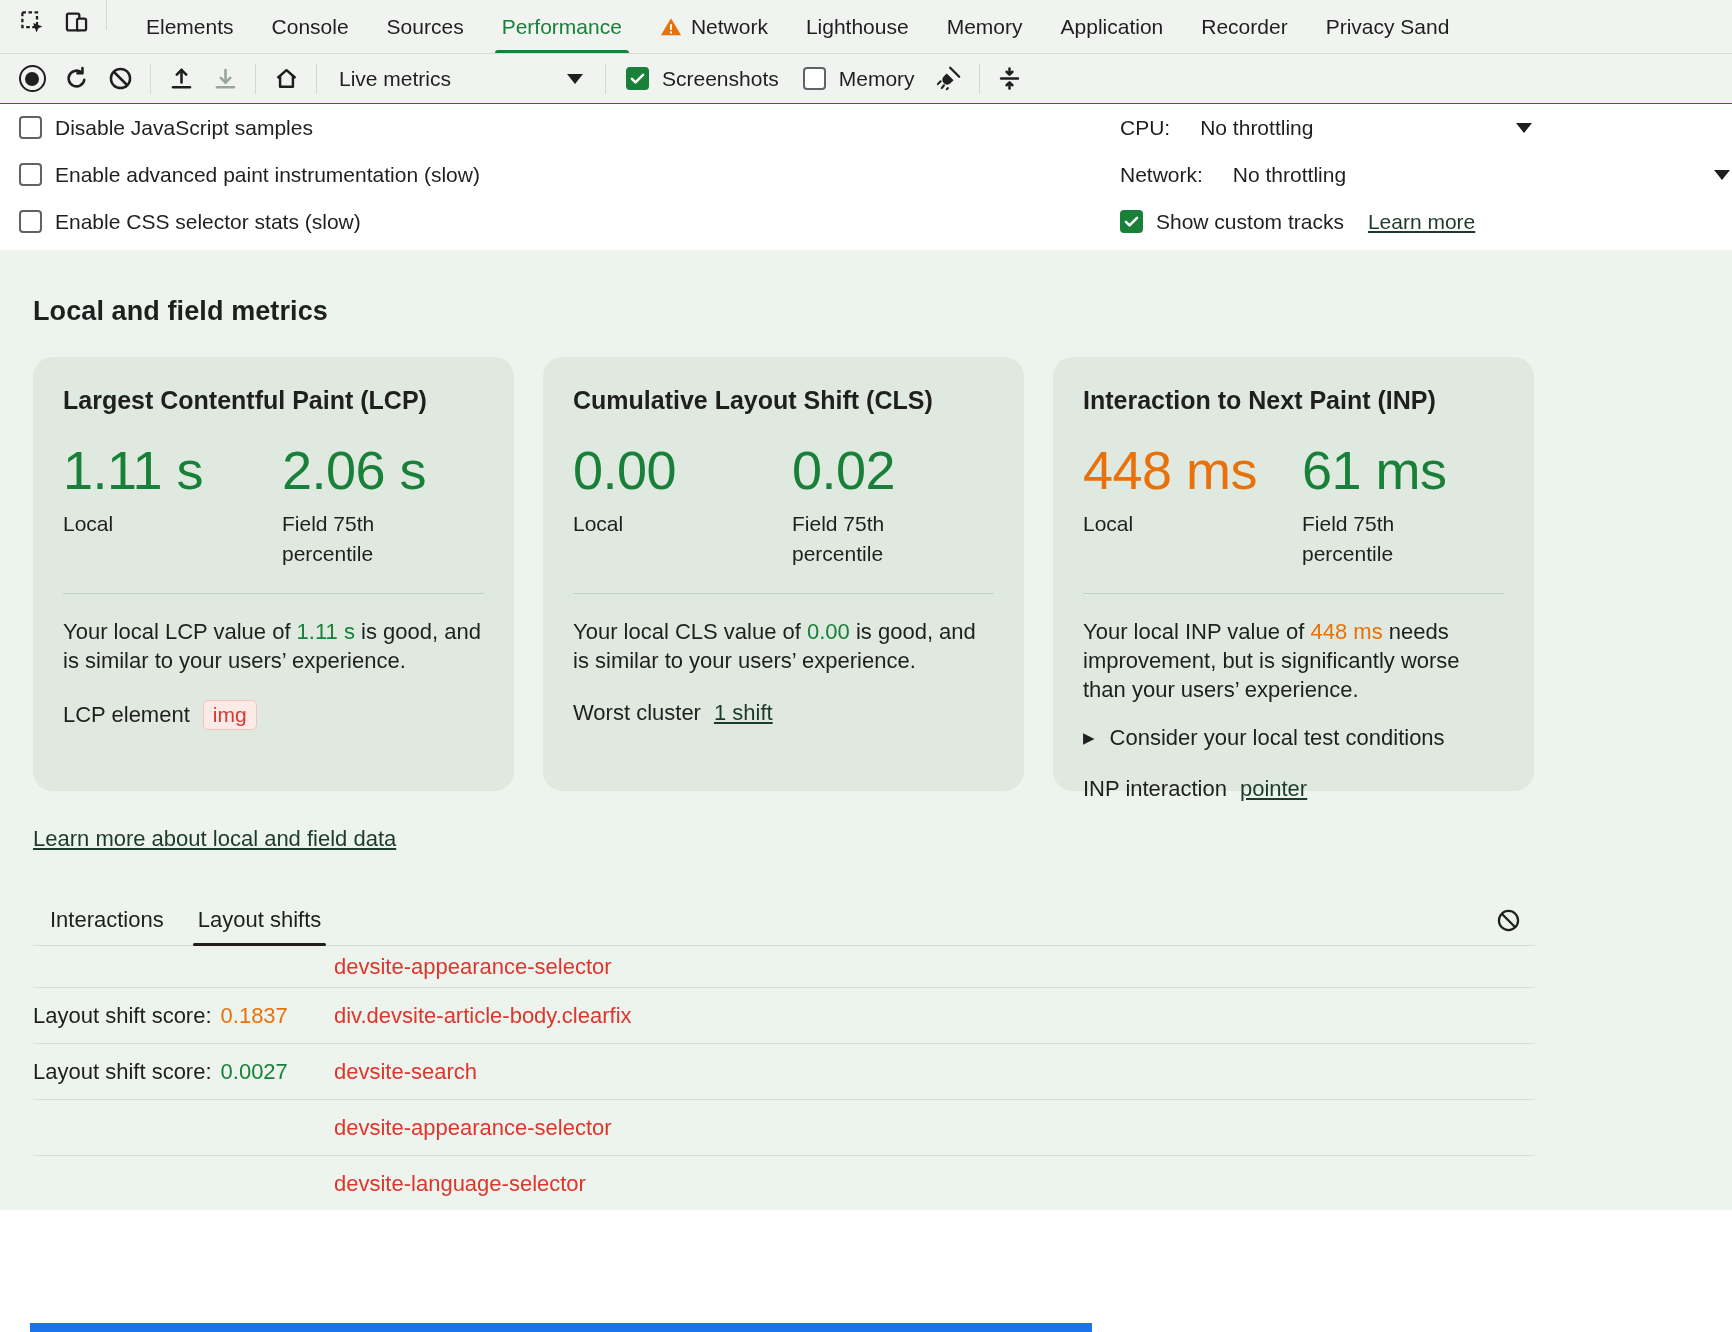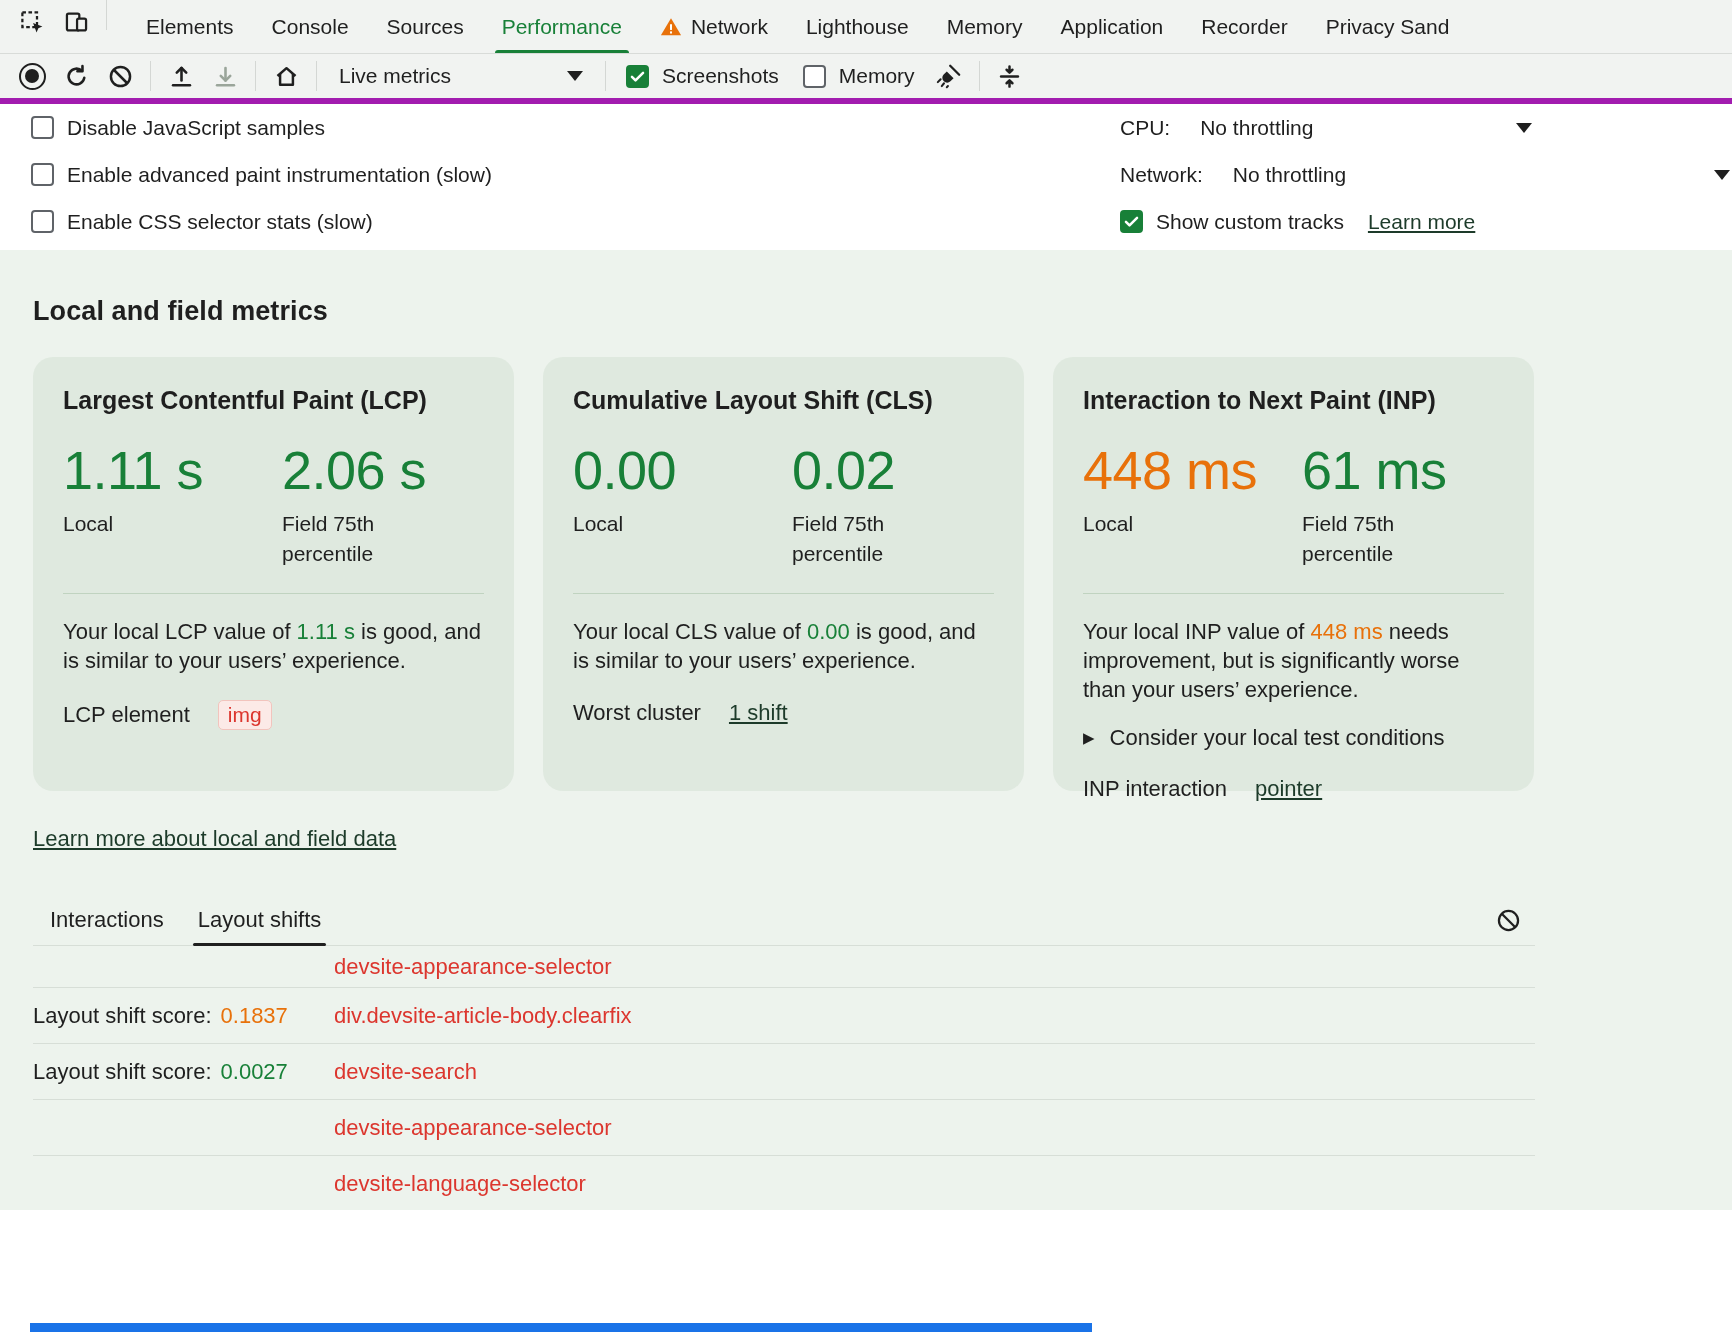--- a/index.html
+++ b/index.html
@@ -17,35 +17,35 @@
   .icon-btn{width:44px;height:44px;display:flex;align-items:center;justify-content:center;border-radius:8px;flex:none;color:#1f1f1f}
   .ic{width:27px;height:27px;display:block}
   .vdiv{width:1px;height:30px;background:#d4d7d4;margin:0 8px;flex:none}
   .tabs{display:flex;height:100%;margin-left:12px}
   .tab{display:flex;align-items:center;gap:9px;padding:0 19px;font-size:21px;position:relative;white-space:nowrap}
   .tab[data-selected="true"]{color:var(--green,#188038);font-weight:500}
   .tab[data-selected="true"]::after{content:"";position:absolute;left:12px;right:12px;bottom:0;height:3px;background:var(--green,#188038);border-radius:3px 3px 0 0}
   .warn-icon{width:22px;height:22px;display:block}
 
   
-  .toolbar{height:50px;background:#f1f3f1;border-bottom:6px solid #a21caf;display:flex;align-items:center;padding-left:10px}
+  .toolbar{height:50px;background:#f1f3f1;border-bottom:1px solid #a21caf;display:flex;align-items:center;padding-left:10px}
   .record-glyph{width:27px;height:27px;border:2.5px solid #1f1f1f;border-radius:50%;position:relative;display:block}
   .record-glyph::after{content:"";position:absolute;inset:4.5px;background:#1f1f1f;border-radius:50%}
   .disabled{color:#9aa59a}
   .dropdown{display:flex;align-items:center;justify-content:space-between;width:272px;height:40px;padding:0 14px;border-radius:8px;font-size:21px}
   .caret{width:0;height:0;border-left:8px solid transparent;border-right:8px solid transparent;border-top:10px solid #1f1f1f;flex:none}
   .check-item{display:flex;align-items:center;gap:13px;font-size:21px;padding:0 12px}
   .cb{width:23px;height:23px;border:2px solid #5f6368;border-radius:4px;display:flex;align-items:center;justify-content:center;background:#fff;flex:none}
   .cb .check{display:none;width:19px;height:19px}
   .cb[data-checked="true"]{background:var(--green,#188038);border-color:var(--green,#188038)}
   .cb[data-checked="true"] .check{display:block}
 
   
   .settings{position:relative;height:146px;background:#fff}
-  .settings-left{padding-left:19px}
+  .settings-left{padding-left:7px}
   .srow{height:47px;display:flex;align-items:center}
   .settings-right{position:absolute;left:1108px;top:0;width:640px}
   .throttle-row{position:relative;padding-left:12px}
   .throttle-label{margin-right:30px;font-size:21px}
   .throttle-select{font-size:21px;text-align:center}
   .cpu-caret{position:absolute;left:408px}
   .net-caret{position:absolute;left:606px}
   .link{color:var(--link-dark,#1d3b2a);text-decoration:underline}
   .settings-right .link{margin-left:12px;font-size:21px}
 
@@ -58,21 +58,21 @@
   .values{display:flex}
   .val-col{min-width:219px}
   .metric-value{font-size:54px;letter-spacing:-.5px;line-height:1.04}
   .metric-value[data-tone="good"]{color:var(--green,#188038)}
   .metric-value[data-tone="poor"]{color:var(--orange,#e8710a)}
   .metric-label{font-size:21px;margin-top:11px;max-width:155px;line-height:1.4}
   .card-divider{border:none;border-top:1px solid #c0d3c0;margin:25px 0 0}
   .card-desc{font-size:22px;line-height:29px;margin:23px 0 0;max-width:424px}
   .desc-val[data-tone="good"]{color:var(--green,#188038)}
   .desc-val[data-tone="poor"]{color:var(--orange,#e8710a)}
-  .card-footer{display:flex;align-items:center;gap:28px;margin-top:25px;font-size:22px}
+  .card-footer{display:flex;align-items:center;gap:13px;margin-top:25px;font-size:22px}
   .node-badge{color:var(--node-red,#dc362e);background:#fceae7;border:1px solid #f2c4bd;border-radius:5px;padding:2px 9px;font-size:21px}
   .disclosure{display:flex;align-items:center;gap:15px;margin-top:21px;font-size:22px;font-weight:500}
   .tri{font-size:15px;line-height:1}
   .card .link{font-size:22px}
   .learn-more-main{display:inline-block;margin-top:35px;font-size:22px}
 
   
   .log{margin-top:43px;width:1502px}
   .log-tabs{display:flex;align-items:center;height:50px;position:relative}
   .log-tab{height:100%;display:flex;align-items:center;padding:0 17px;font-size:22px;font-weight:500;position:relative}

